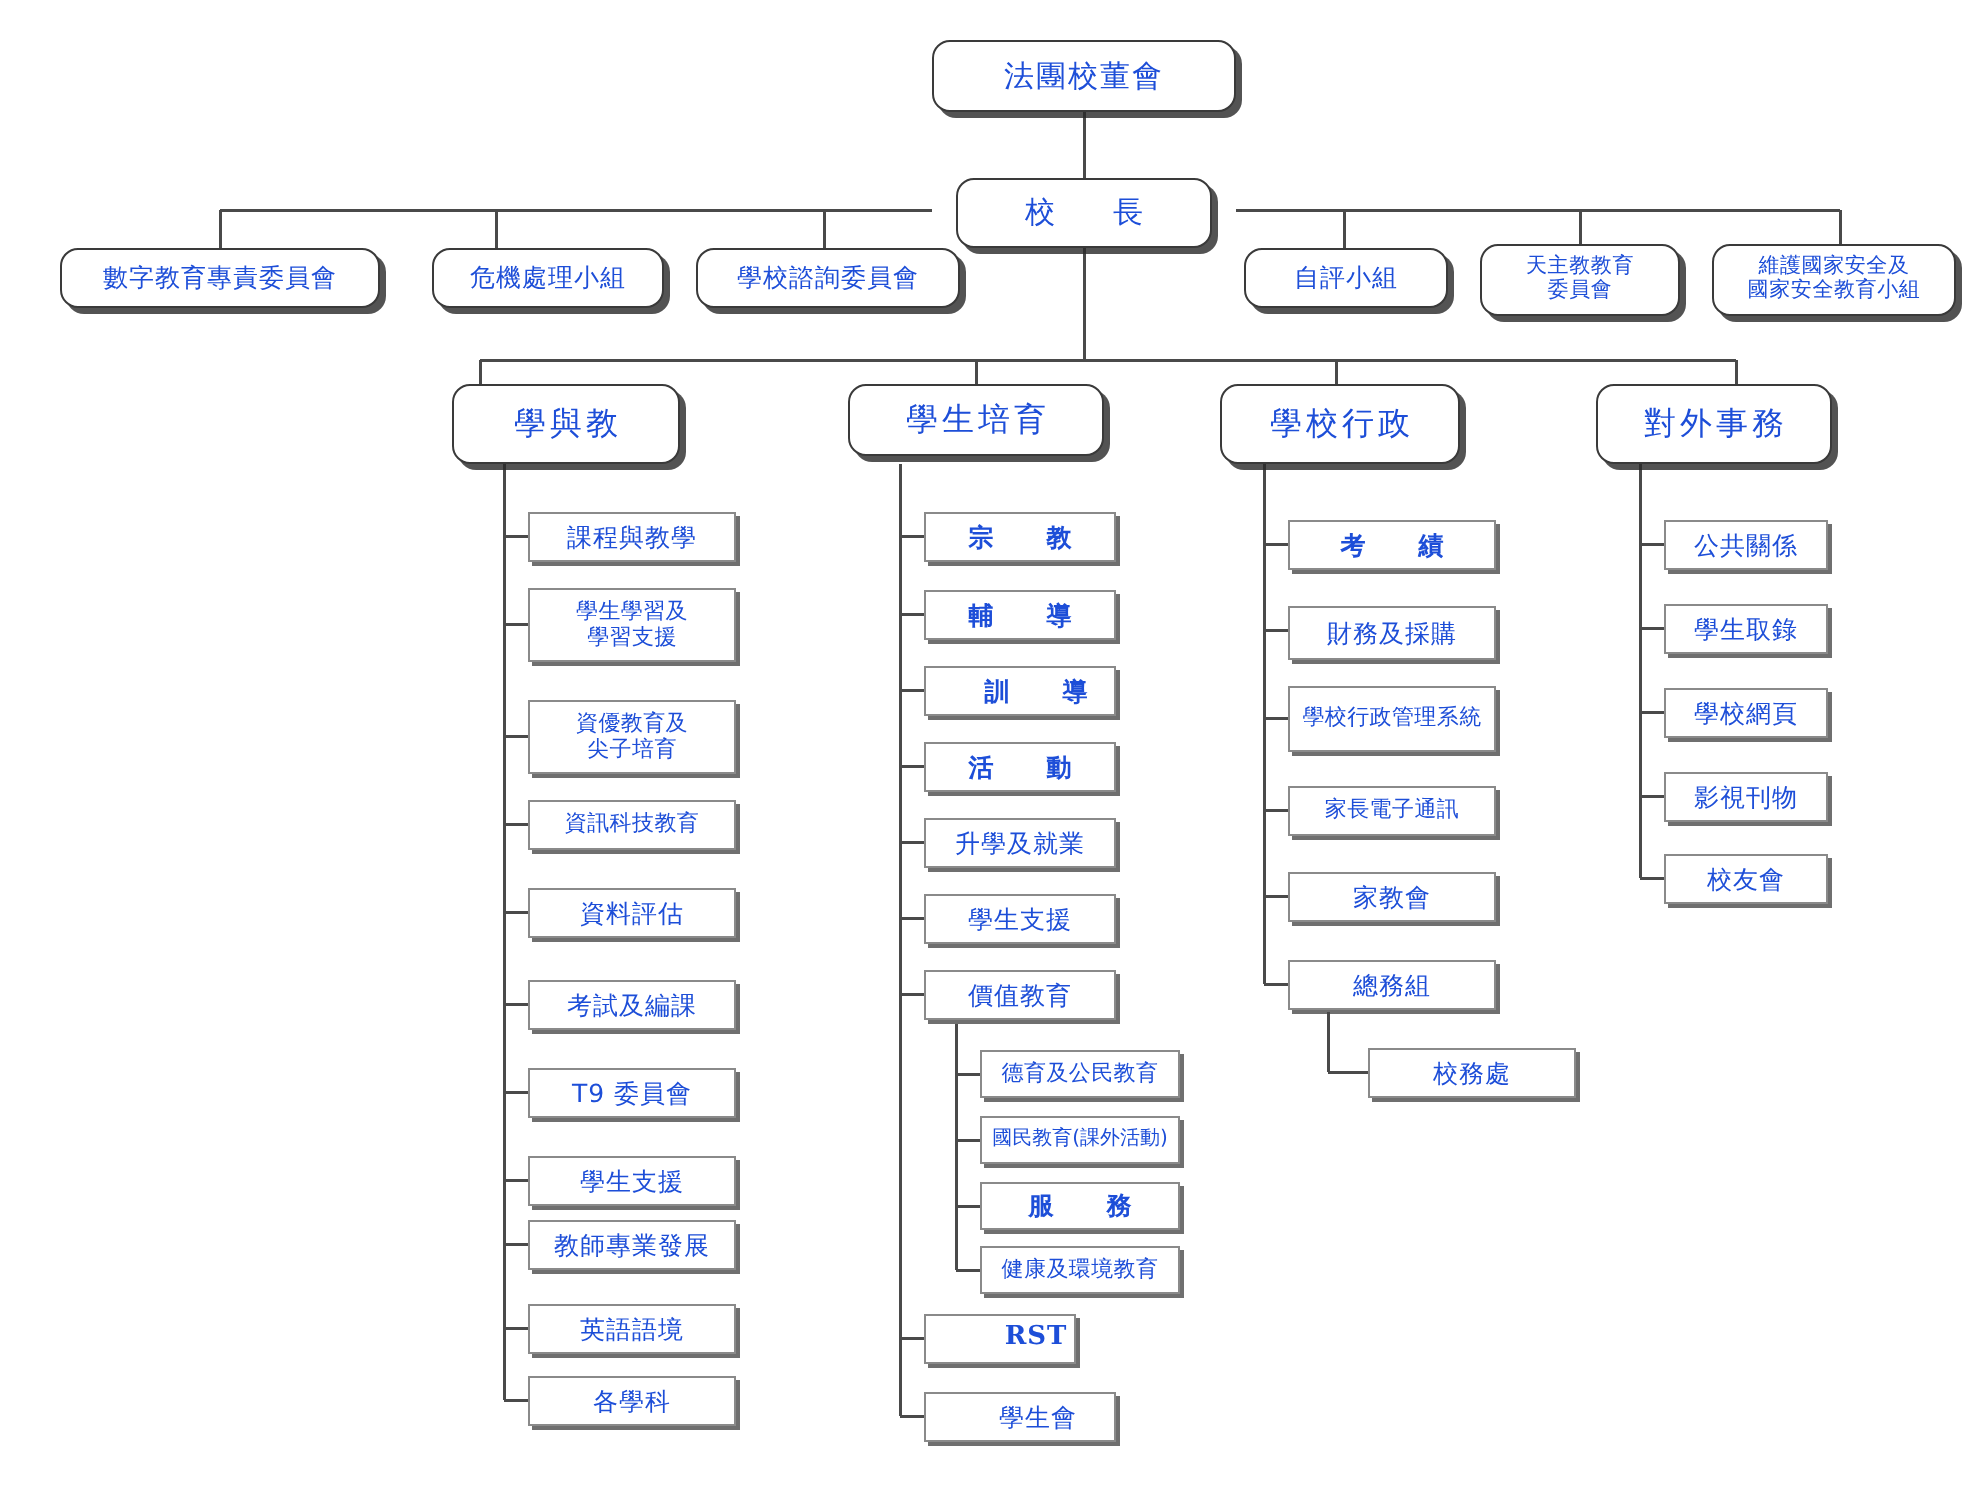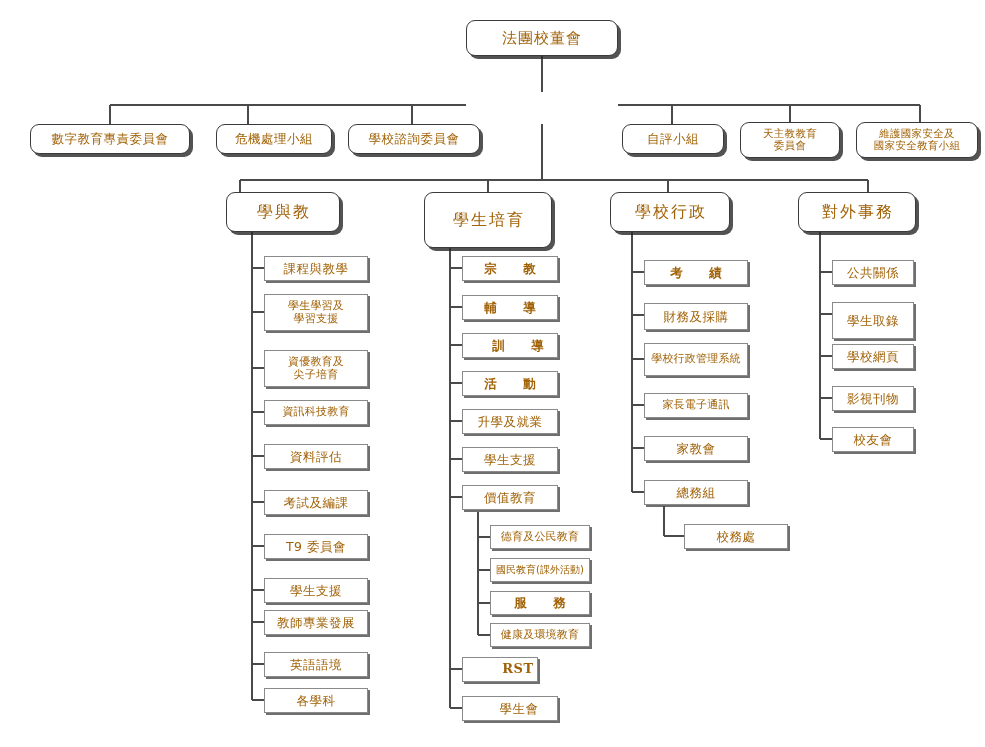--- a/index.html
+++ b/index.html
@@ -26,21 +26,21 @@
     height: 747px;
     pointer-events: none;
   }
   .node {
     position: absolute;
     box-sizing: border-box;
     display: flex;
     align-items: center;
     justify-content: center;
     text-align: center;
-    color: #a16207;
+    color: #1d4ed8;
     background: #ffffff;
     line-height: 1.12;
     white-space: pre-line;
     z-index: 2;
   }
   
   .round {
     border: 1.6px solid #3a3a3a;
     border-radius: 9px;
     box-shadow: 3px 3px 0 0 rgba(40,40,40,0.80);
@@ -134,38 +134,39 @@
       <path d="M820 272 L832 272"></path>
       <path d="M820 314 L832 314"></path>
       <path d="M820 356 L832 356"></path>
       <path d="M820 398 L832 398"></path>
       <path d="M820 439 L832 439"></path>
     </g>
   </svg>
 
   <div class="node round t-board" style="left:466px; top:20px; width:152px; height:36px;">法團校董會</div>
 
+  <div class="node round t-principal" style="left:478px; top:89px; width:128px; height:35px;">校　長</div>
 
   <div class="node round t-staff" style="left:30px; top:124px; width:160px; height:30px;">數字教育專責委員會</div>
 
   <div class="node round t-staff" style="left:216px; top:124px; width:116px; height:30px;">危機處理小組</div>
 
   <div class="node round t-staff" style="left:348px; top:124px; width:132px; height:30px;">學校諮詢委員會</div>
 
   <div class="node round t-staff" style="left:622px; top:124px; width:102px; height:30px;">自評小組</div>
 
   <div class="node round t-staff-sm" style="left:740px; top:122px; width:100px; height:36px;">天主教教育
 委員會</div>
 
   <div class="node round t-staff-sm" style="left:856px; top:122px; width:122px; height:36px;">維護國家安全及
 國家安全教育小組</div>
 
   <div class="node round t-div" style="left:226px; top:192px; width:114px; height:40px;">學與教</div>
 
-  <div class="node round t-div" style="left:424px; top:192px; width:128px; height:56px;">學生培育</div>
+  <div class="node round t-div" style="left:424px; top:192px; width:128px; height:36px;">學生培育</div>
 
   <div class="node round t-div" style="left:610px; top:192px; width:120px; height:40px;">學校行政</div>
 
   <div class="node round t-div" style="left:798px; top:192px; width:118px; height:40px;">對外事務</div>
 
   <div class="node rect t-leaf" style="left:264px; top:256px; width:104px; height:25px;">課程與教學</div>
 
   <div class="node rect t-leaf-sm" style="left:264px; top:294px; width:104px; height:37px;">學生學習及
 學習支援</div>
 
@@ -223,21 +224,21 @@
   <div class="node rect t-leaf-sm" style="left:644px; top:393px; width:104px; height:25px;">家長電子通訊</div>
 
   <div class="node rect t-leaf" style="left:644px; top:436px; width:104px; height:25px;">家教會</div>
 
   <div class="node rect t-leaf" style="left:644px; top:480px; width:104px; height:25px;">總務組</div>
 
   <div class="node rect t-leaf" style="left:684px; top:524px; width:104px; height:25px;">校務處</div>
 
   <div class="node rect t-leaf" style="left:832px; top:260px; width:82px; height:25px;">公共關係</div>
 
-  <div class="node rect t-leaf" style="left:832px; top:302px; width:82px; height:37px;font-family:Liberation Serif, serif;">學生取錄</div>
+  <div class="node rect t-leaf" style="left:832px; top:302px; width:82px; height:25px;font-family:Liberation Serif, serif;">學生取錄</div>
 
   <div class="node rect t-leaf" style="left:832px; top:344px; width:82px; height:25px;">學校網頁</div>
 
   <div class="node rect t-leaf" style="left:832px; top:386px; width:82px; height:25px;">影視刊物</div>
 
   <div class="node rect t-leaf" style="left:832px; top:427px; width:82px; height:25px;">校友會</div>
 
 </div>
 
 </body></html>

